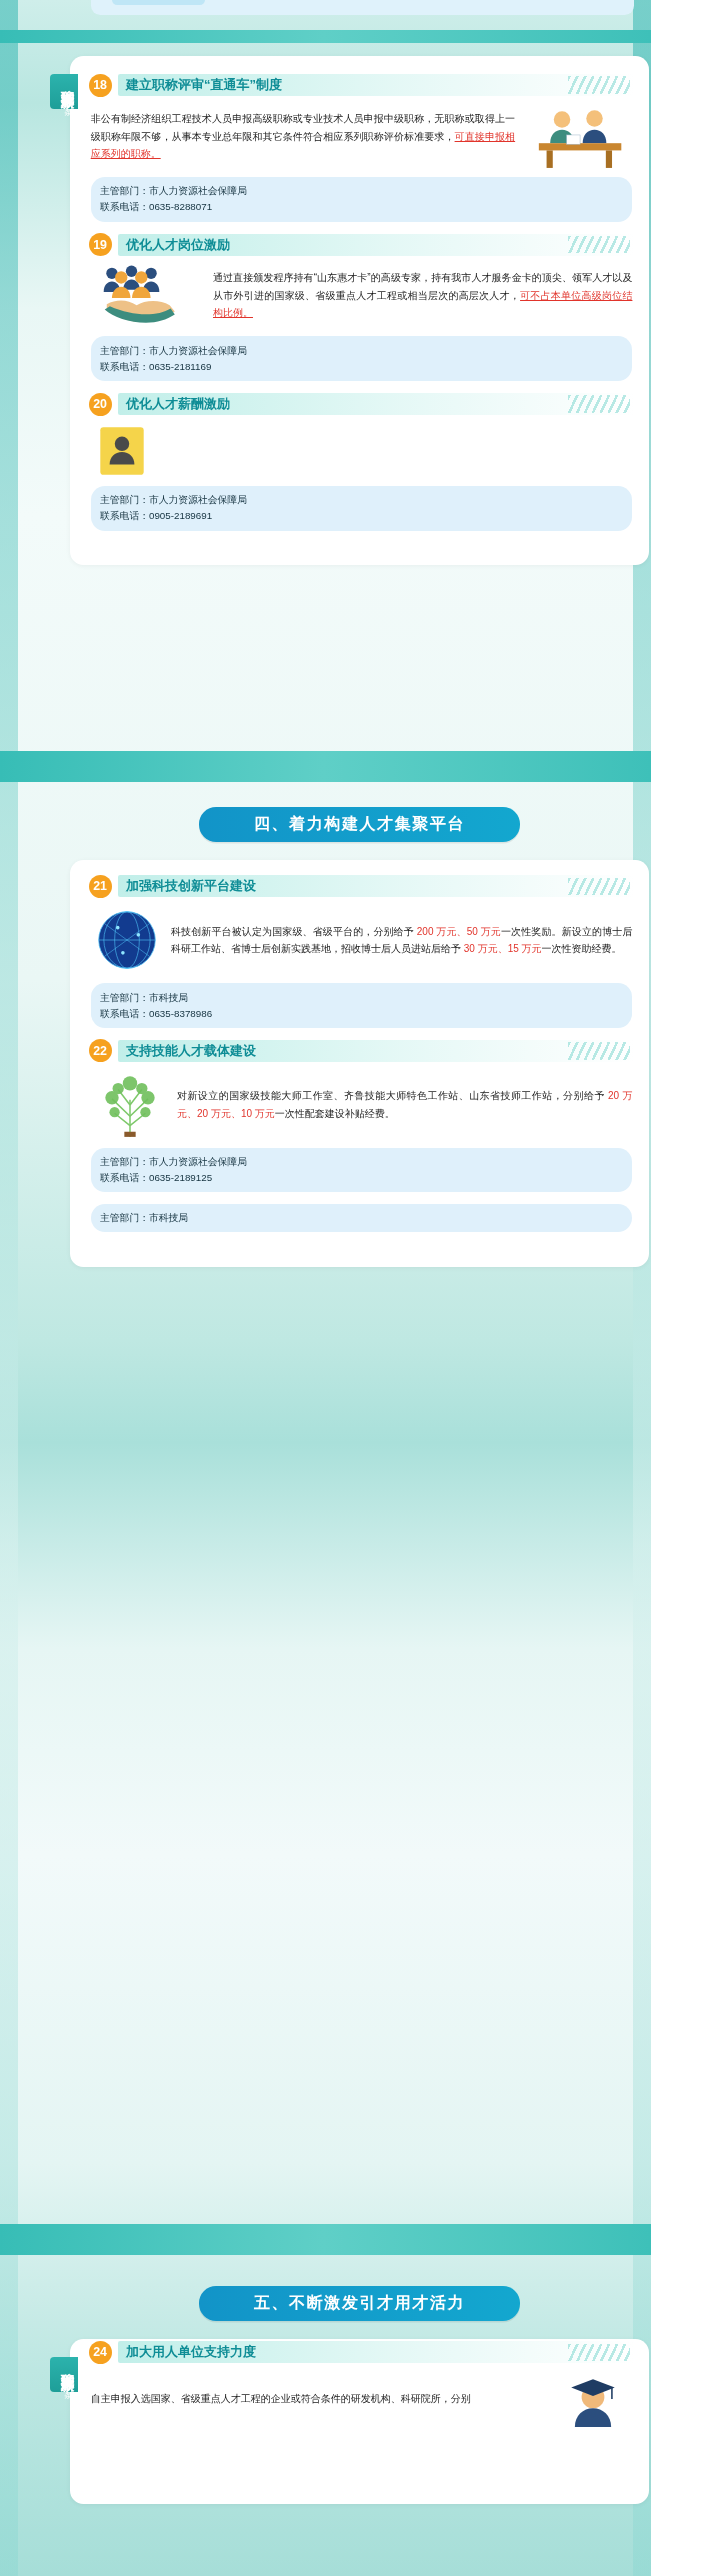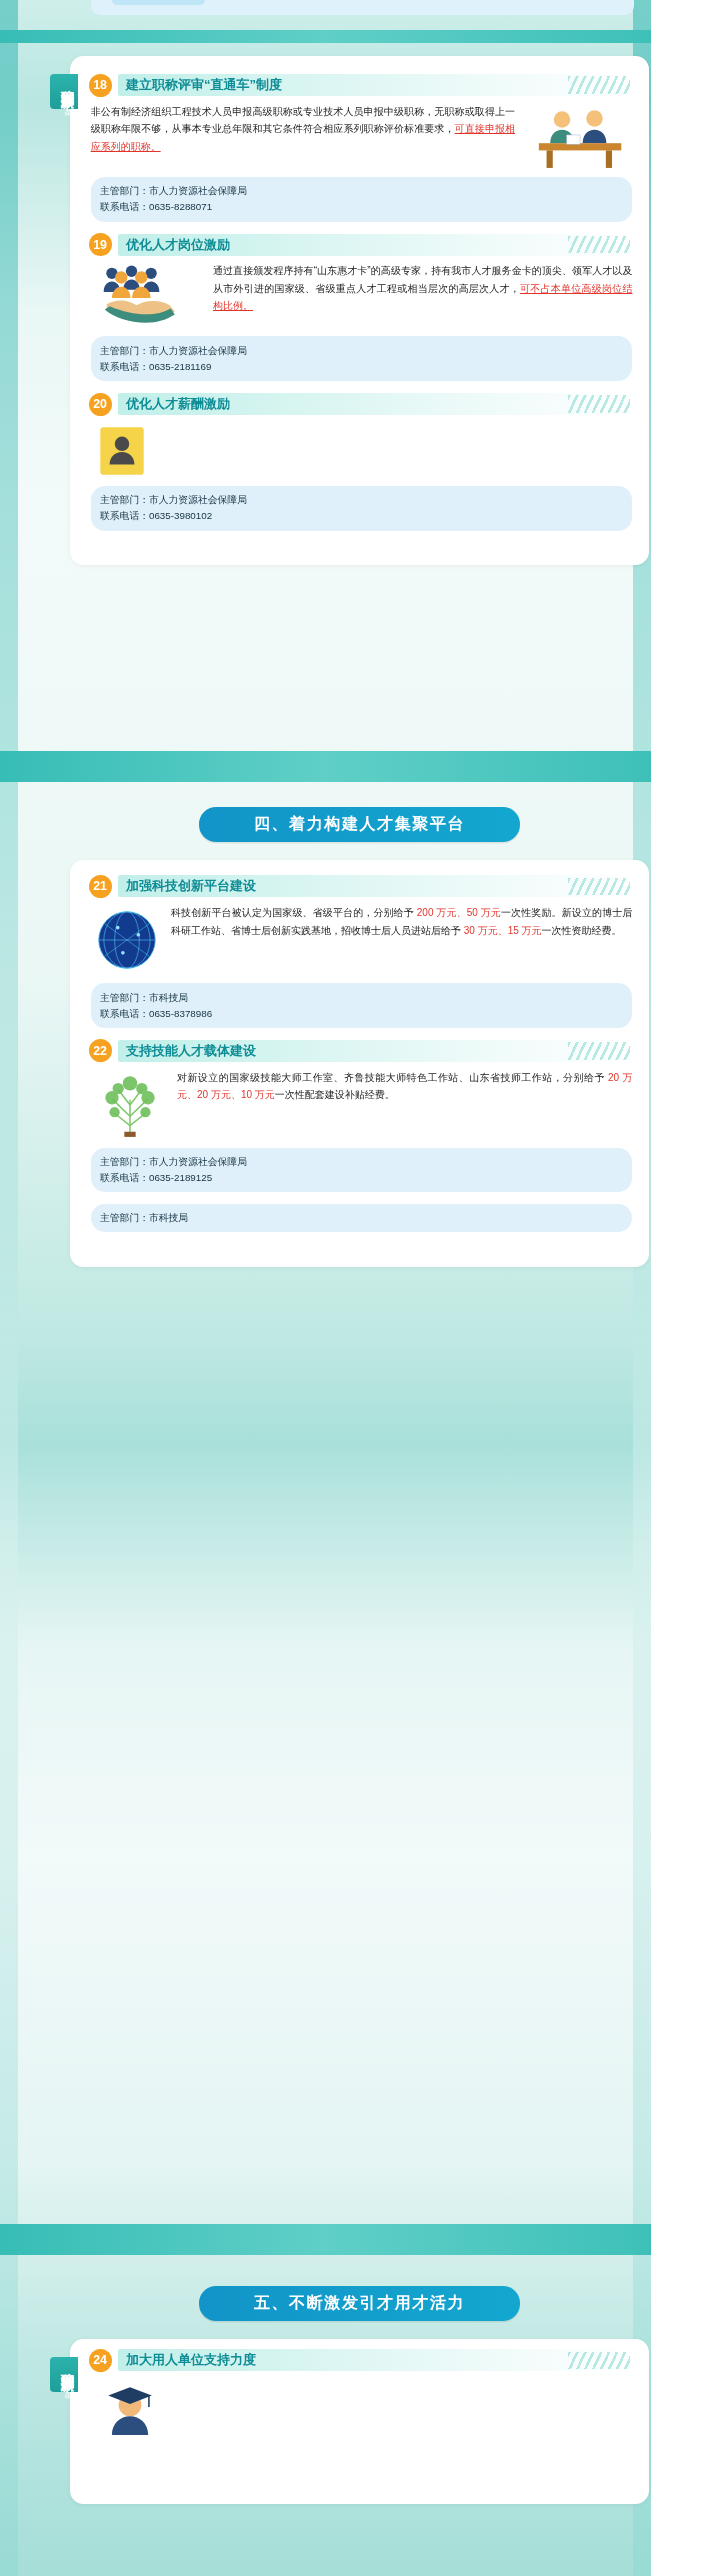--- a/index.html
+++ b/index.html
@@ -110,21 +110,21 @@
     content:"";
     position:absolute; right: 4.1px; top: 2.1px;
     width: 62px; height: 17.6px;
     background: repeating-linear-gradient(115deg, #7ed7cf 0 2.6px, transparent 2.6px 7.2px);
     opacity:.55;
   }
 
   .body {
     display: flex;
     gap: 8.3px;
-    align-items: flex-start;
+    align-items: center;
     margin: 0 2.1px 7.2px 2.1px;
   }
   .body.rev { flex-direction: row-reverse; }
   .body p {
     flex: 1;
     font-size: 10px;
     line-height: 1.75;
     color: #1b1b1b;
     text-align: justify;
   }
@@ -263,21 +263,21 @@
           <div class="art">
             <svg width="62" height="57" viewBox="0 0 120 110">
               <rect x="18" y="10" width="84" height="92" rx="6" fill="#f5d44a"></rect>
               <circle cx="60" cy="42" r="14" fill="#4a4a4a"></circle>
               <path d="M36 82c0-14 10-24 24-24s24 10 24 24z" fill="#4a4a4a"></path>
             </svg>
           </div>
         </div>
         <div class="contact">
           <div>主管部门：市人力资源社会保障局</div>
-          <div>联系电话：0635-3980102</div>
+          <div>联系电话：0905-2189691</div>
         </div>
       </div>
     </div>
   </div>
 
   <div class="band" style="top:751px; height:31px;"></div>
 
   <div style="position:absolute; left:70px; top:807px; width:579px;">
     <div class="section-head">四、着力构建人才集聚平台</div>
 
@@ -354,32 +354,33 @@
         </div>
       </div>
     </div>
   </div>
 
   <div class="band" style="top:2224px; height:31px;"></div>
 
   <div style="position:absolute; left:70px; top:2286px; width:579px;">
     <div class="section-head">五、不断激发引才用才活力</div>
 
-    <div class="panel" style="padding-top:10px; min-height:165px;">
+    <div class="panel" style="padding-top:2px; min-height:165px;">
       <div class="vtab">
         <span>聊城市人才新政</span>
         <span class="small">35条</span>
       </div>
 
       <div class="item">
         <div class="item-head">
           <div class="num-badge">24</div>
           <div class="head-title">加大用人单位支持力度</div>
         </div>
         <div class="body">
+          <p>自主申报入选国家、省级重点人才工程的企业或符合条件的研发机构、科研院所，分别</p>
           <div class="art">
             <svg width="78" height="57" viewBox="0 0 150 110">
               <circle cx="75" cy="52" r="22" fill="#f0b97a"></circle>
               <path d="M40 110c0-22 16-36 35-36s35 14 35 36z" fill="#2b4e7e"></path>
               <path d="M33 34 75 18l42 16-42 16z" fill="#1f3c63"></path>
               <rect x="110" y="34" width="3" height="22" fill="#1f3c63"></rect>
             </svg>
           </div>
         </div>
       </div>

